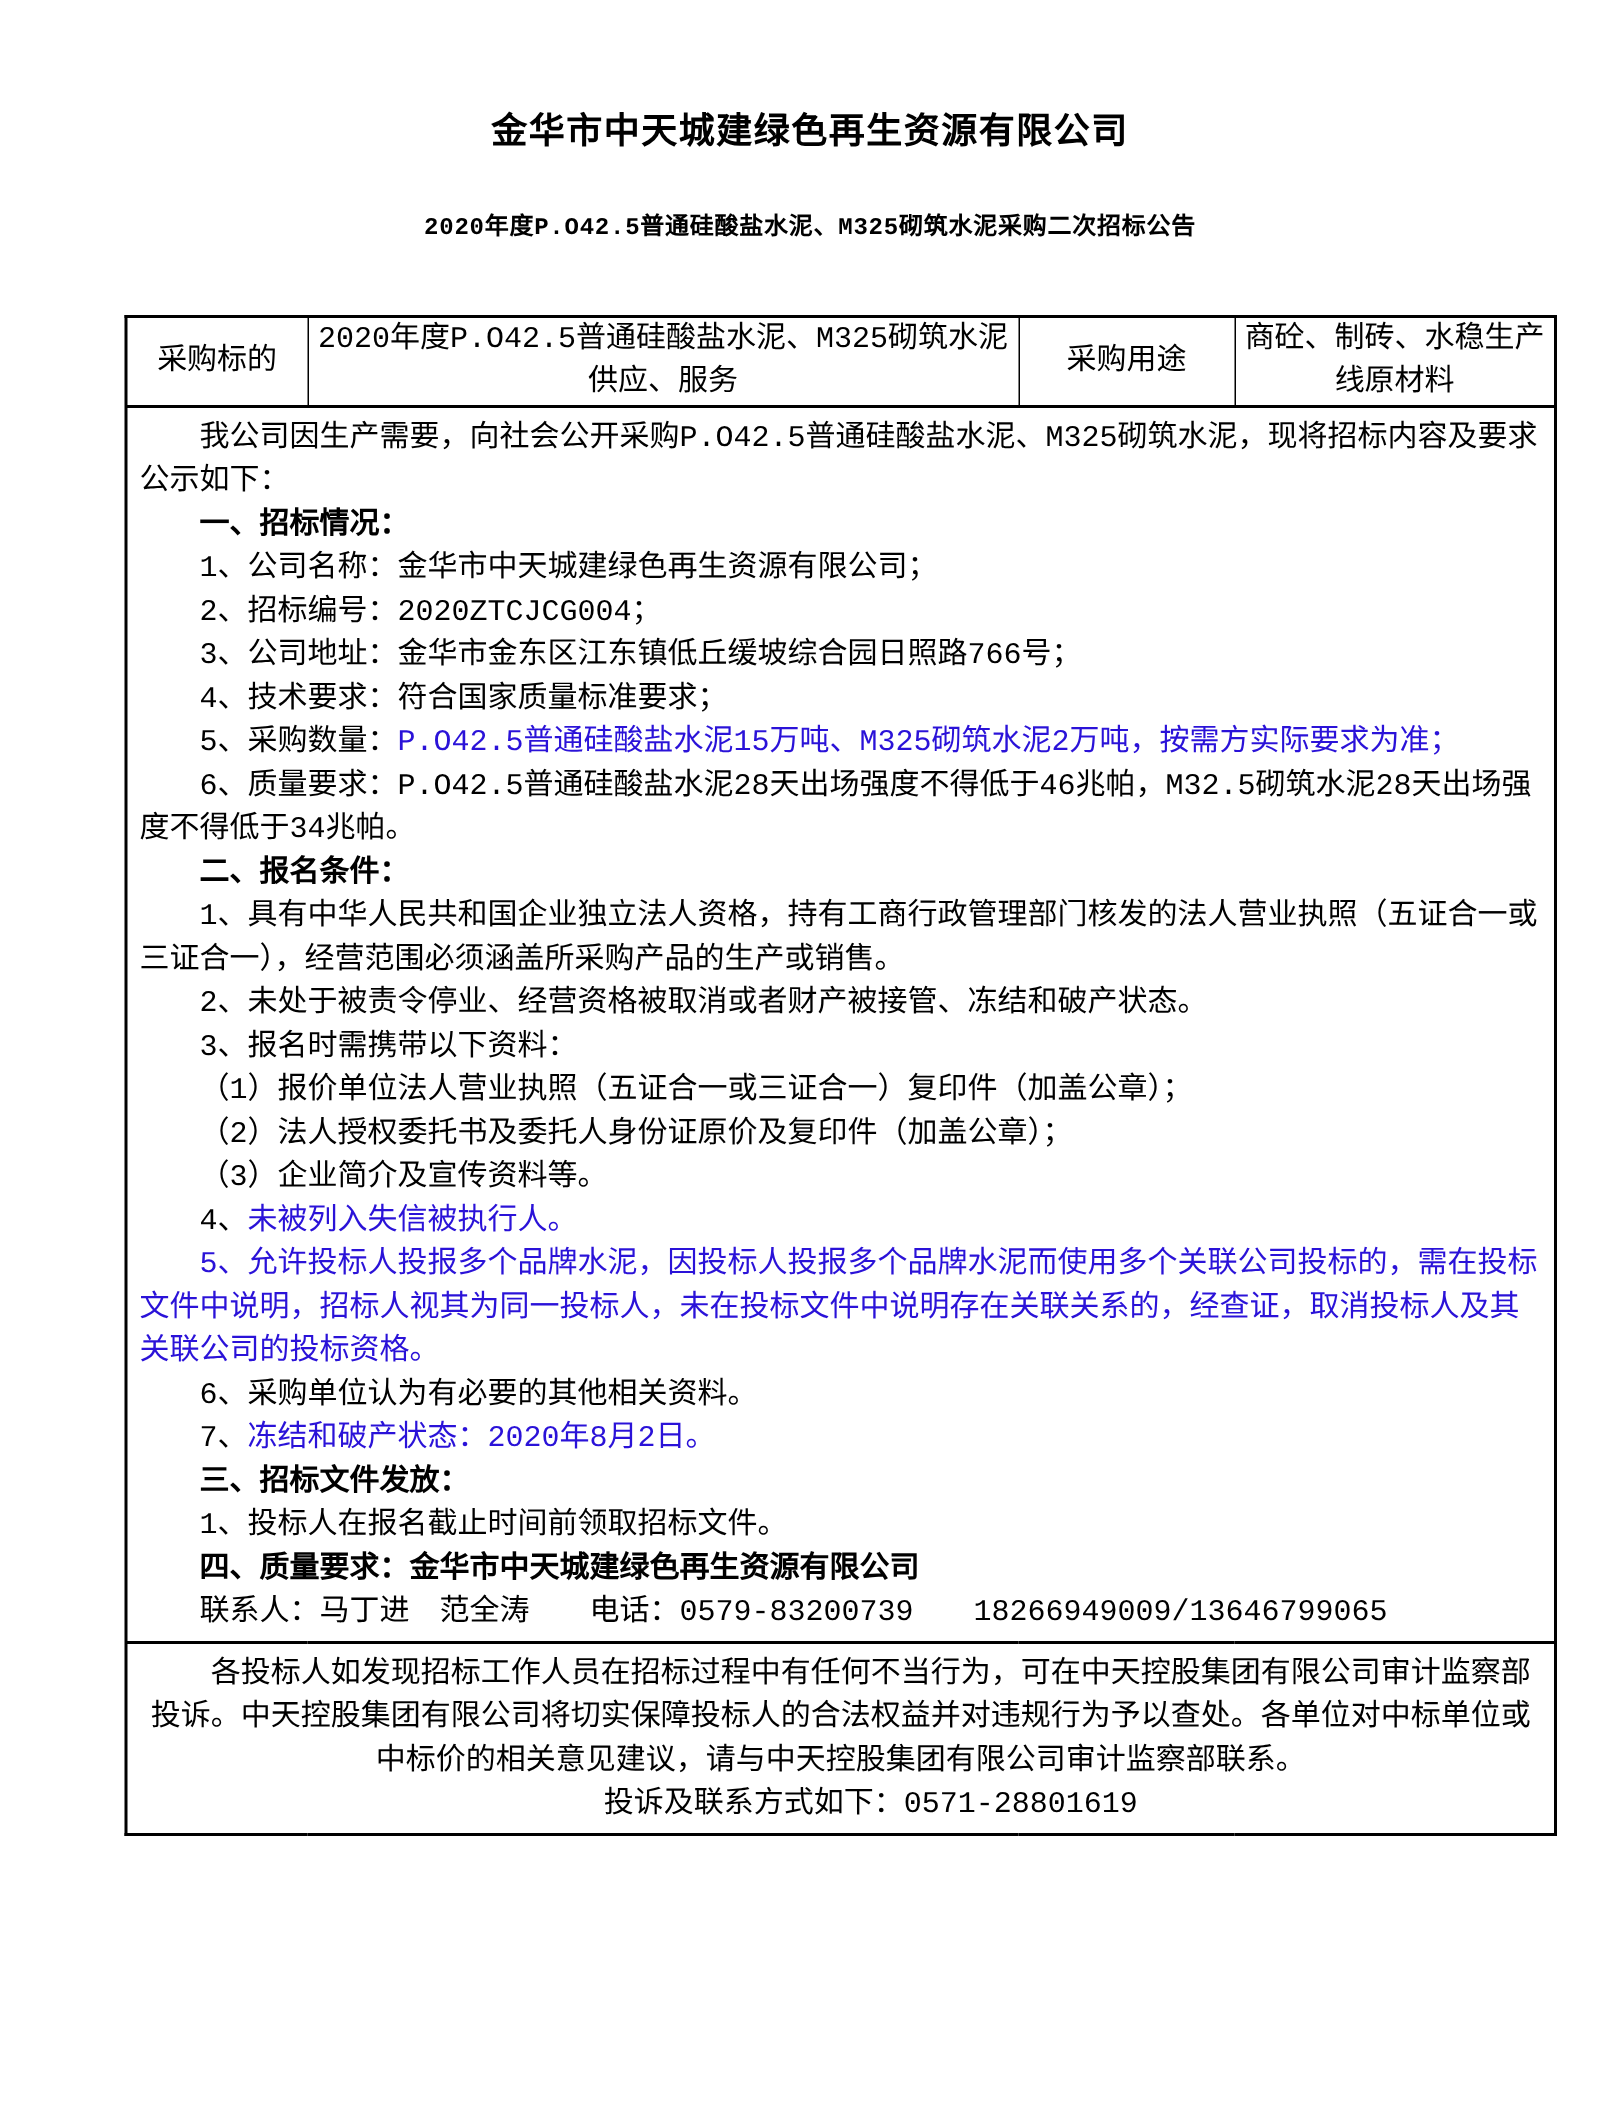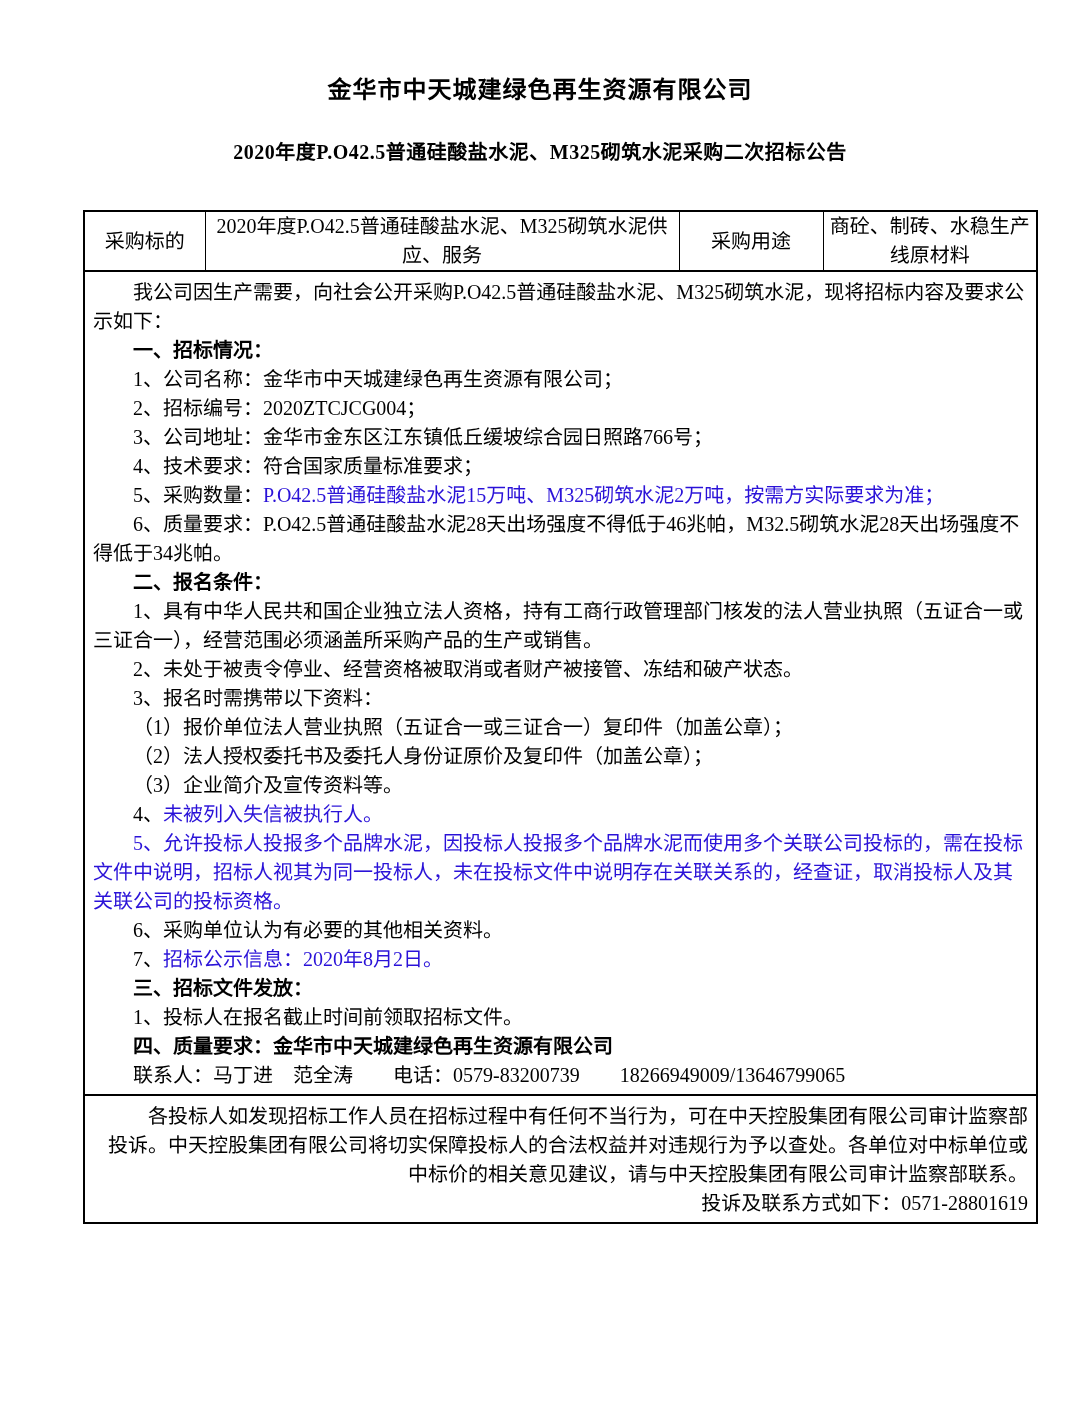--- a/index.html
+++ b/index.html
@@ -1,36 +1,36 @@
 <!DOCTYPE html>
 <html lang="zh-CN" style="--accent-blue: #2a12d8; --text-color: #000000; --border-color: #000000; --page-bg: #ffffff;"><head>
 <meta charset="utf-8">
 <style>
   html, body { margin: 0; padding: 0; background: #ffffff; }
   .page {
     width: 1080px;
     height: 1308px;
     background: var(--page-bg, #ffffff);
     color: var(--text-color, #000000);
-    font-family: Liberation Serif, serif;
+    font-family: Liberation Mono, monospace;
     overflow: hidden;
   }
   .doc-title {
     margin: 0;
     padding-top: 76px;
     text-align: center;
     font-size: 24px;
     line-height: 28px;
     font-weight: bold;
     letter-spacing: 1px;
   }
   .doc-subtitle {
     margin: 34px 0 0 0;
     text-align: center;
-    font-size: 20px;
+    font-size: 16px;
     line-height: 28px;
     font-weight: bold;
     letter-spacing: 0.5px;
   }
   table.main-table {
     margin: 44px 0 0 83px;
     width: 953px;
     border-collapse: collapse;
     table-layout: fixed;
     border: 2px solid var(--border-color, #000);
@@ -57,21 +57,21 @@
   }
   td.body-cell p, td.complaint-cell p {
     margin: 0;
     font-size: 20px;
     line-height: 29px;
     text-indent: 2em;
   }
   td.complaint-cell {
     padding: 6px 8px 4px 8px;
     vertical-align: top;
-    text-align: right;
+    text-align: center;
     height: 106px;
   }
   .b { font-weight: bold; }
   .blue { color: var(--accent-blue, #2a12d8); }
 </style>
 </head>
 <body>
 
 <div class="page">
 
@@ -109,21 +109,21 @@
         <p class="b">二、报名条件：</p>
         <p>1、具有中华人民共和国企业独立法人资格，持有工商行政管理部门核发的法人营业执照（五证合一或三证合一），经营范围必须涵盖所采购产品的生产或销售。</p>
         <p>2、未处于被责令停业、经营资格被取消或者财产被接管、冻结和破产状态。</p>
         <p>3、报名时需携带以下资料：</p>
         <p>（1）报价单位法人营业执照（五证合一或三证合一）复印件（加盖公章）；</p>
         <p>（2）法人授权委托书及委托人身份证原价及复印件（加盖公章）；</p>
         <p>（3）企业简介及宣传资料等。</p>
         <p><span>4、</span><span class="blue">未被列入失信被执行人。</span></p>
         <p class="blue">5、允许投标人投报多个品牌水泥，因投标人投报多个品牌水泥而使用多个关联公司投标的，需在投标文件中说明，招标人视其为同一投标人，未在投标文件中说明存在关联关系的，经查证，取消投标人及其关联公司的投标资格。</p>
         <p>6、采购单位认为有必要的其他相关资料。</p>
-        <p><span>7、</span><span class="blue">招标公示信息：2020年8月2日。</span></p>
+        <p><span>7、</span><span class="blue">冻结和破产状态：2020年8月2日。</span></p>
         <p class="b">三、招标文件发放：</p>
         <p>1、投标人在报名截止时间前领取招标文件。</p>
         <p class="b">四、质量要求：金华市中天城建绿色再生资源有限公司</p>
         <p>联系人：马丁进　范全涛　　电话：0579-83200739　　18266949009/13646799065</p>
       </td>
     </tr>
 
     <tr class="complaint-row">
       <td colspan="4" class="complaint-cell">
         <p>各投标人如发现招标工作人员在招标过程中有任何不当行为，可在中天控股集团有限公司审计监察部投诉。中天控股集团有限公司将切实保障投标人的合法权益并对违规行为予以查处。各单位对中标单位或中标价的相关意见建议，请与中天控股集团有限公司审计监察部联系。</p>

